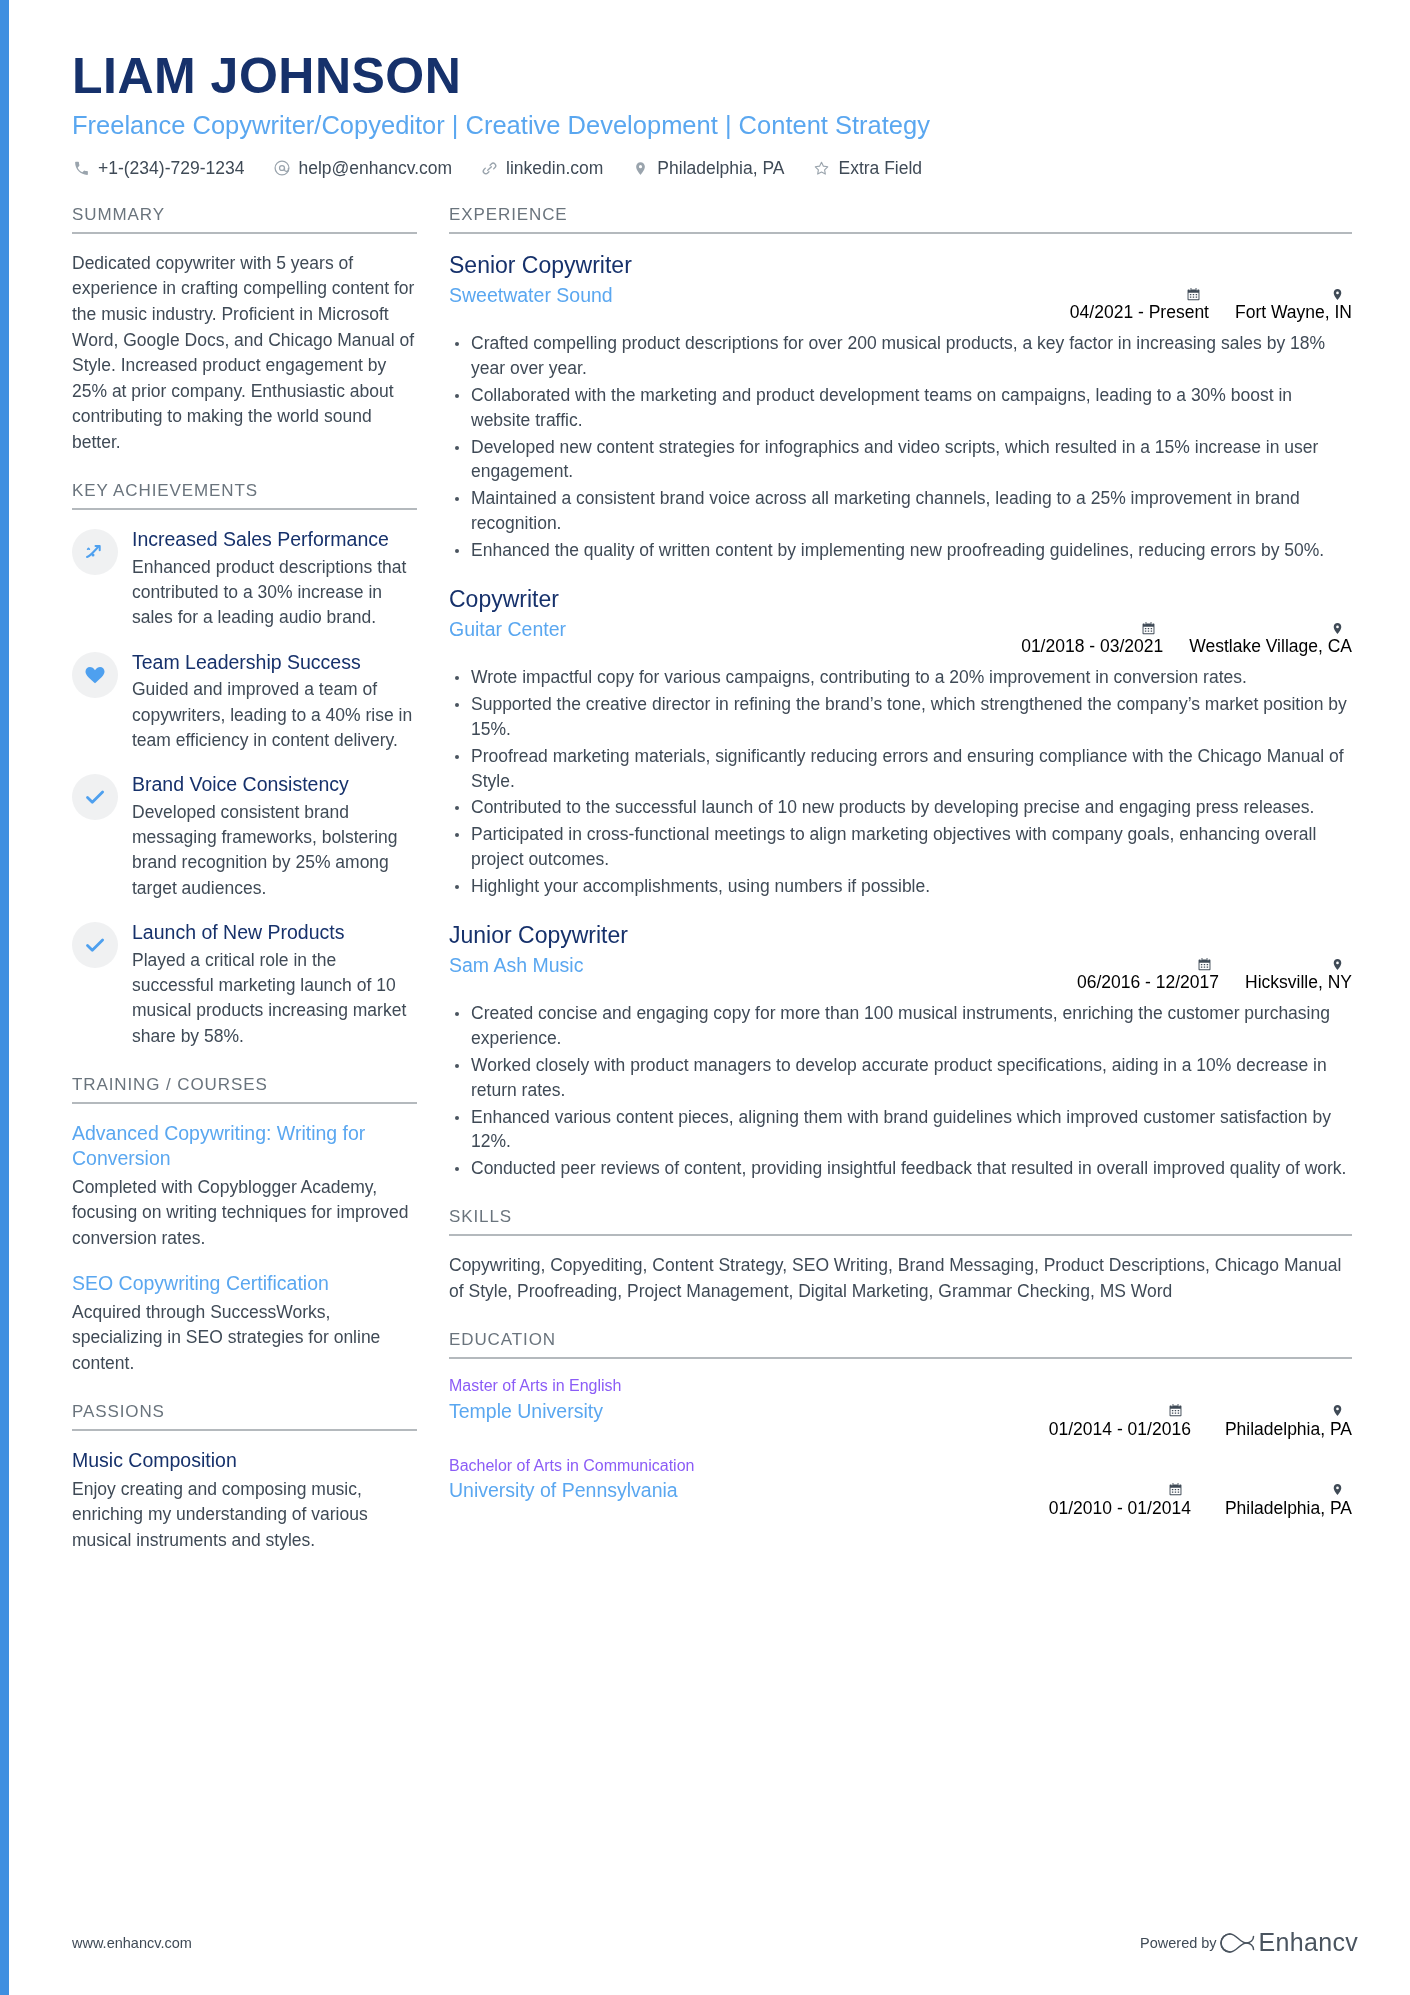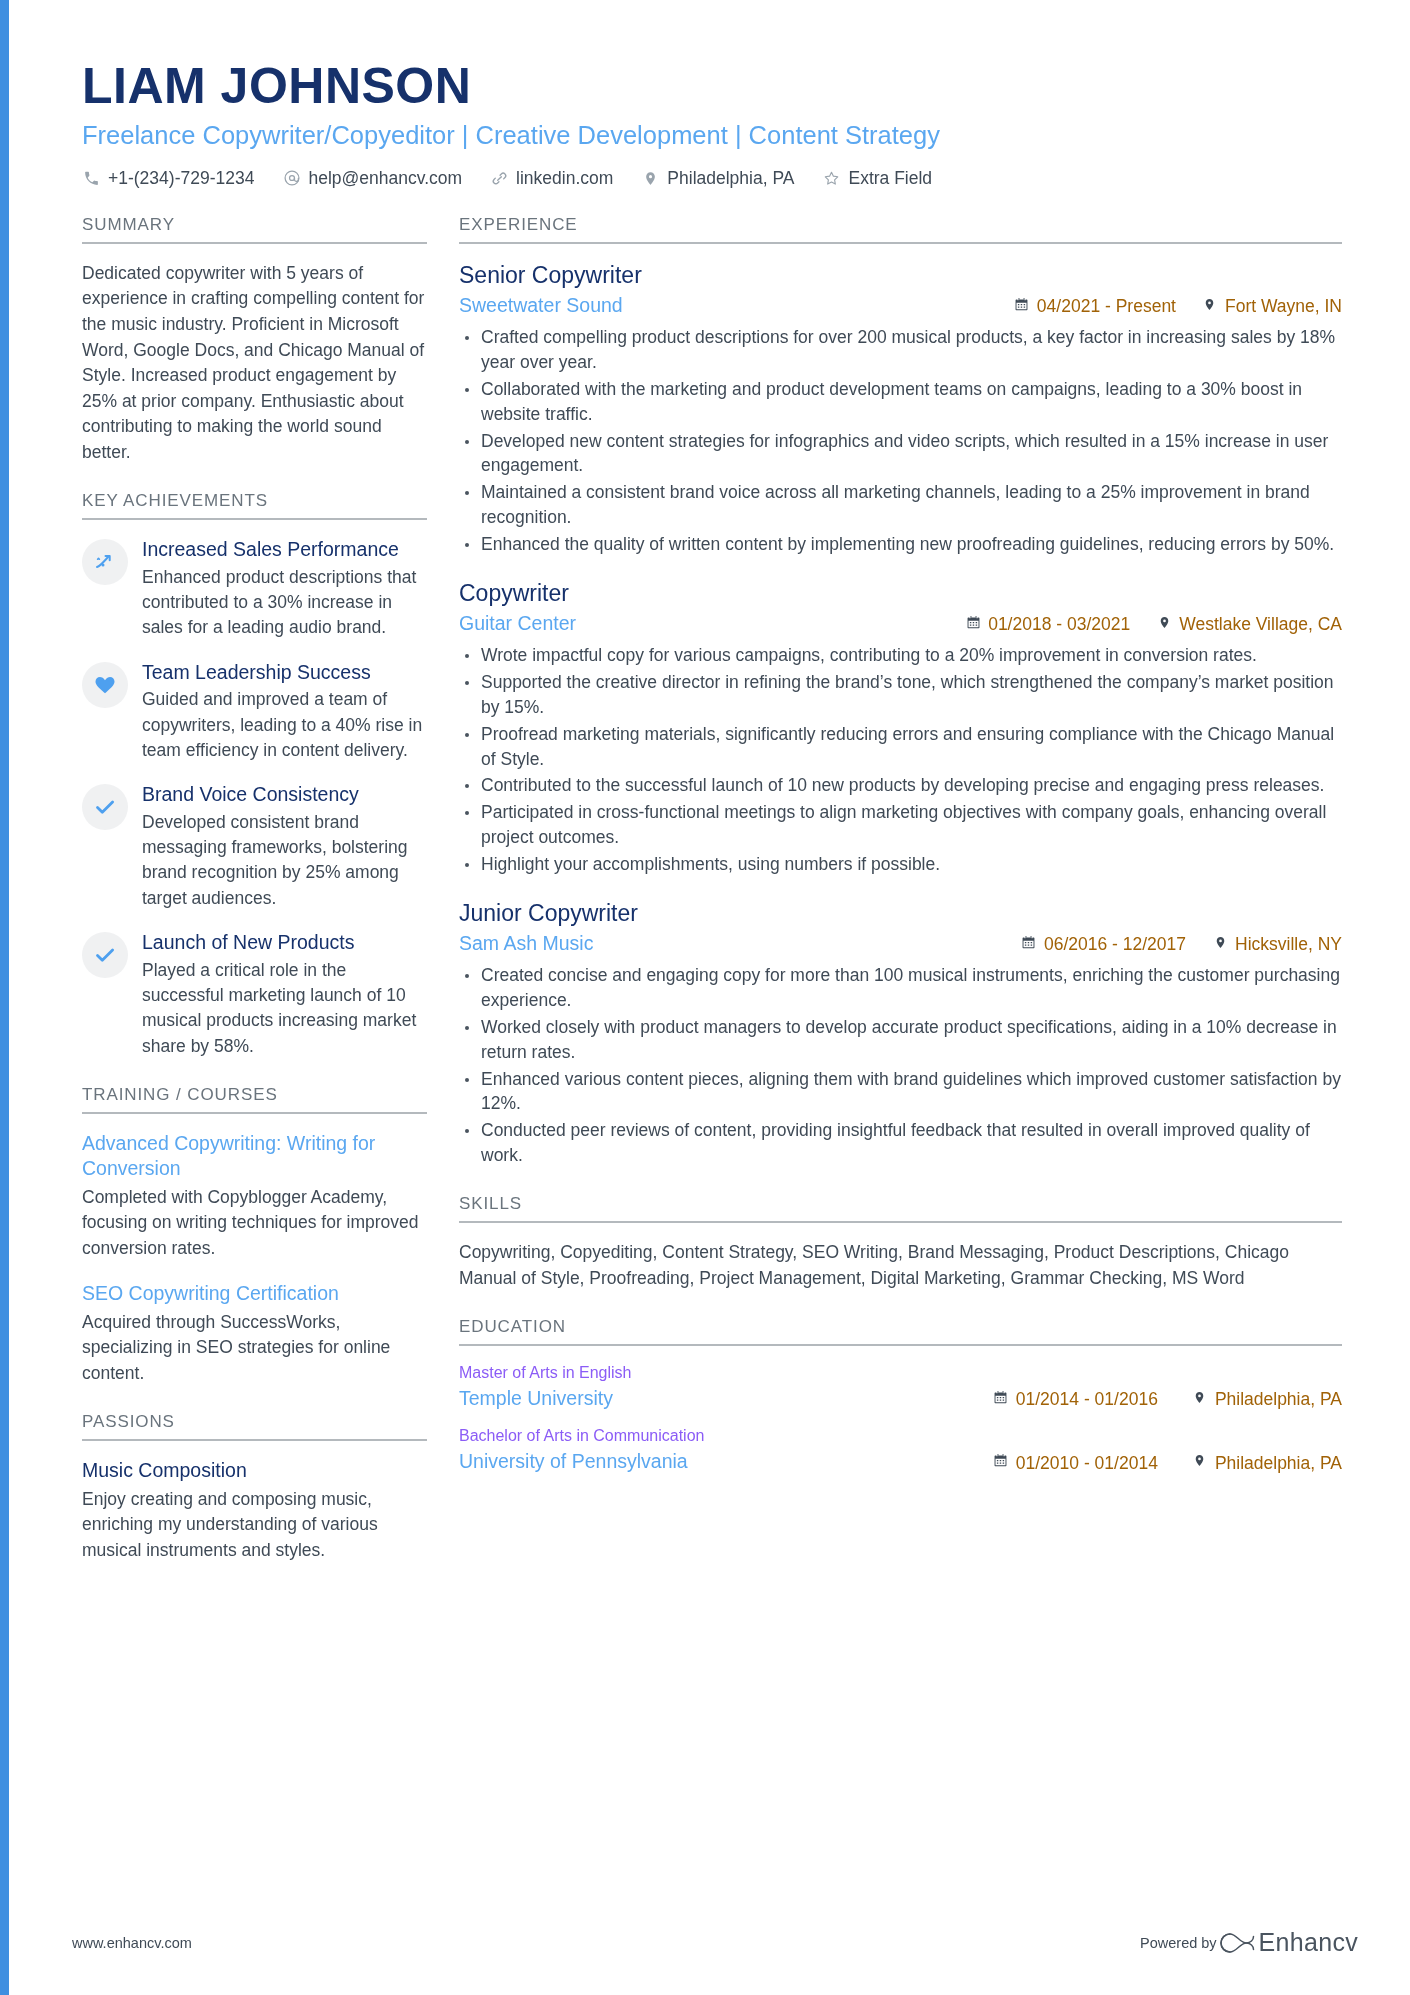--- a/index.html
+++ b/index.html
@@ -10,21 +10,21 @@
     background: #ffffff;
     font-family: "Liberation Sans", sans-serif;
     -webkit-font-smoothing: antialiased;
   }
 
   .page {
     position: relative;
     width: 1410px;
     height: 1995px;
     background: #ffffff;
-    padding: 10px;
+    padding: 0;
     overflow: hidden;
   }
 
   .accent-bar {
     position: absolute;
     left: 0; top: 0;
     width: 9px;
     height: 1995px;
     background: #3f8fe0;
   }
@@ -180,24 +180,25 @@
     margin-bottom: 8px;
   }
   .job-company {
     font-size: 19.5px;
     color: #5aa7f0;
     flex: 1;
     min-width: 0;
   }
   .job-date, .job-loc {
     font-size: 17.5px;
-    color: #a16207;
+    color: #000000;
     display: inline-flex;
-    align-items: flex-start;
+    align-items: flex-end;
     white-space: nowrap;
+    flex-direction: column;
   }
   .job-date { margin-right: 26px; }
   .mini-icon {
     display: inline-flex;
     align-items: center;
     justify-content: center;
     width: 16px; height: 16px;
     margin-right: 7px;
     color: #3f4a56;
     flex: none;

